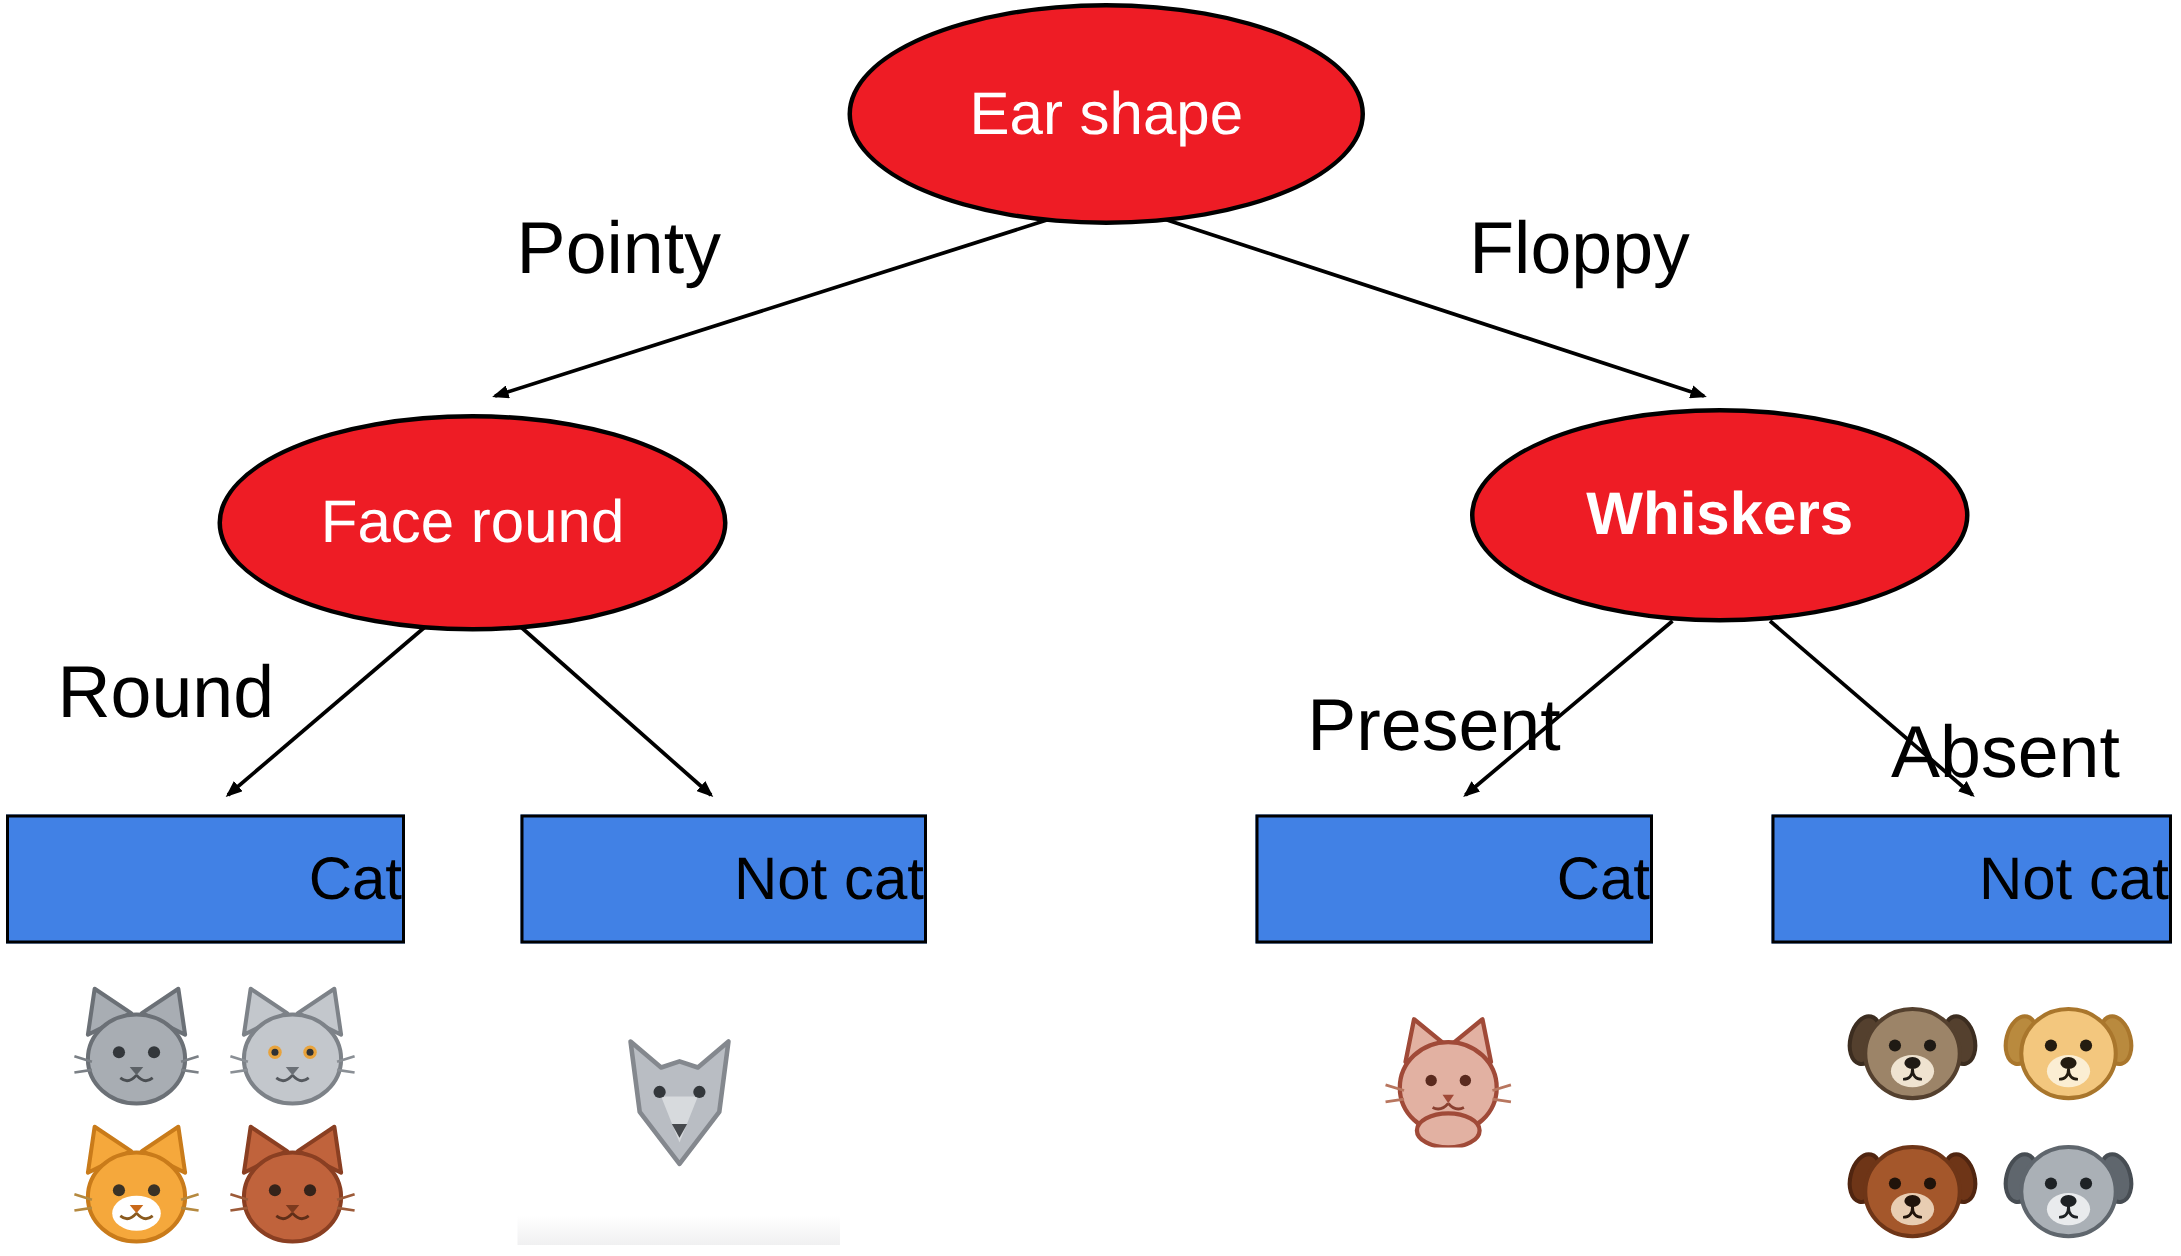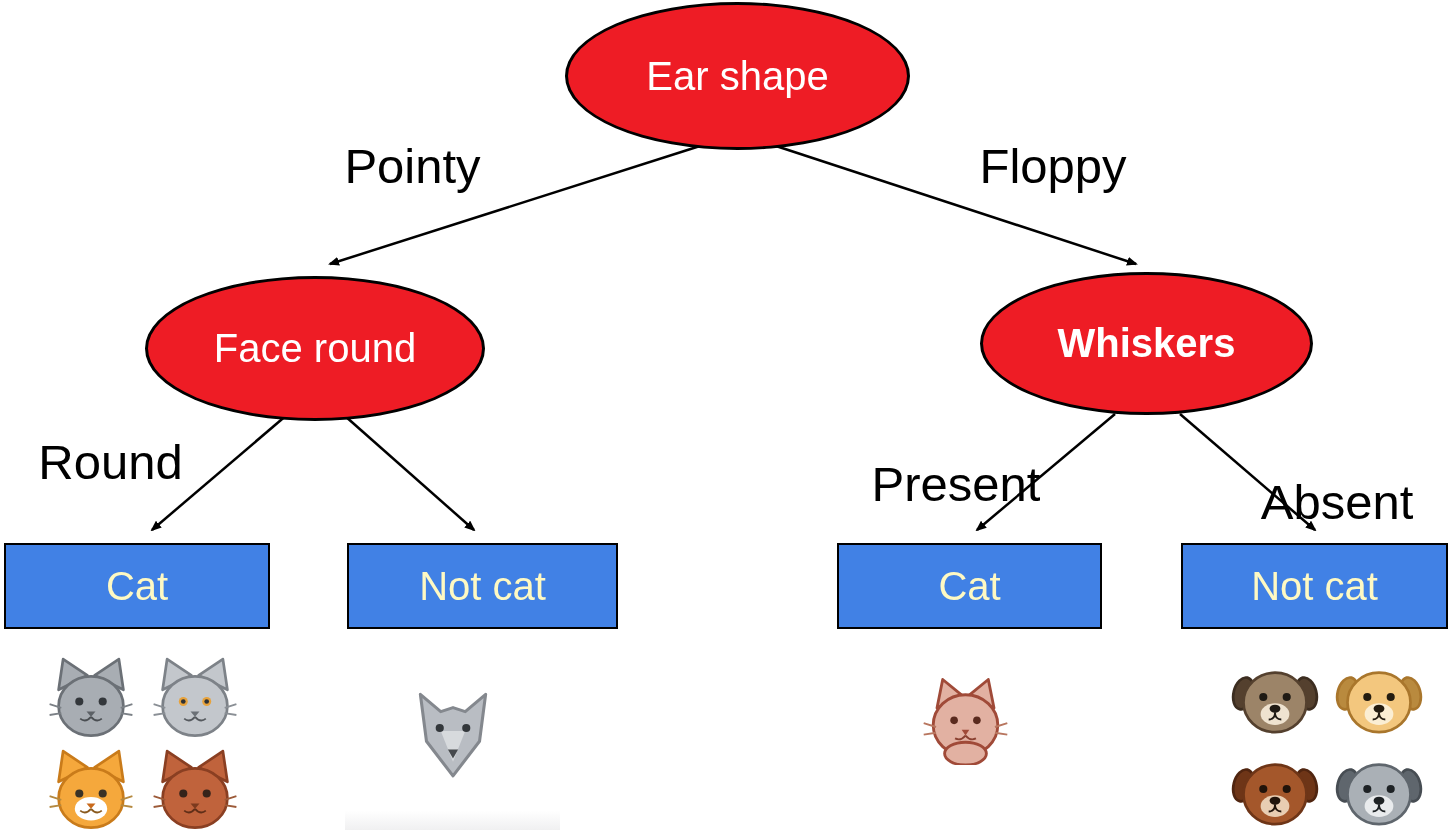--- a/index.html
+++ b/index.html
@@ -7,22 +7,22 @@
   body { font-family: "Liberation Sans", sans-serif; }
   .canvas { position: relative; width: 1454px; height: 837px; background: #ffffff; overflow: hidden; padding-left: 24px; }
   .edges { position: absolute; left: 0; top: 0; width: 1454px; height: 837px; }
   .edges line { stroke: #000000; stroke-width: 2.5; }
   .node {
     position: absolute; display: flex; align-items: center; justify-content: center;
     background: #ee1c25; border: 3px solid #000000; border-radius: 50%;
     color: #ffffff; font-size: 40px;
   }
   .leaf {
-    position: absolute; display: flex; align-items: center; justify-content: center;
-    background: #4181e5; border: 2px solid #000000; color: #fef9c3; font-size: 40px; height: 86px;
+    position: absolute; display: flex; align-items: center; justify-content: flex-end;
+    background: #4181e5; border: 2px solid #000000; color: #000000; font-size: 40px; height: 86px;
   }
   .branch-label { position: absolute; font-size: 49px; color: #000000; text-align: center; }
   .animal-group { position: absolute; display: grid; grid-template-columns: repeat(2, 94px); gap: 2px 10px; justify-items: center; }
   .animal { width: 90px; height: 90px; display: block; }
   .animal-lg { width: 102px; height: 102px; display: block; }
   .image-box {
     position: absolute; left: 345px; top: 668px; width: 215px; height: 162px;
     background: linear-gradient(180deg, #ffffff 0%, #ffffff 88%, #f0f0f1 100%);
     display: flex; align-items: flex-start; justify-content: center; padding-top: 10px;
   }

